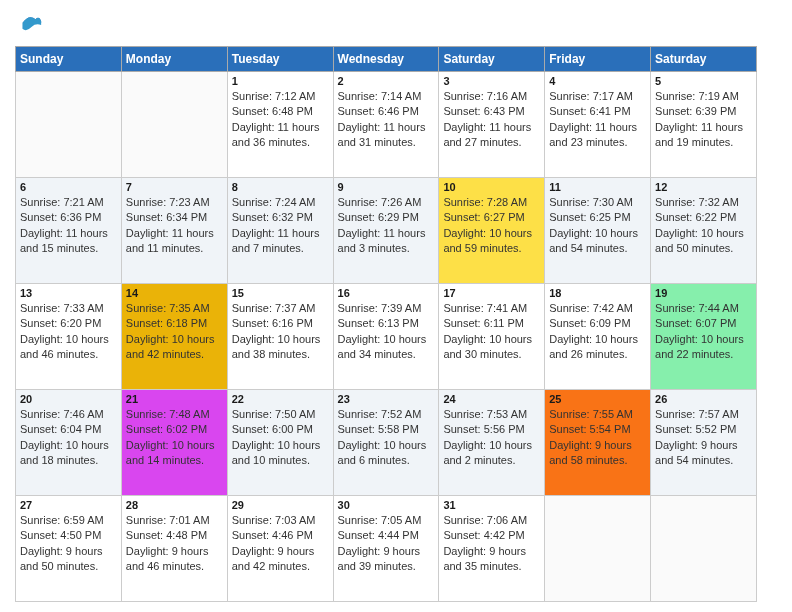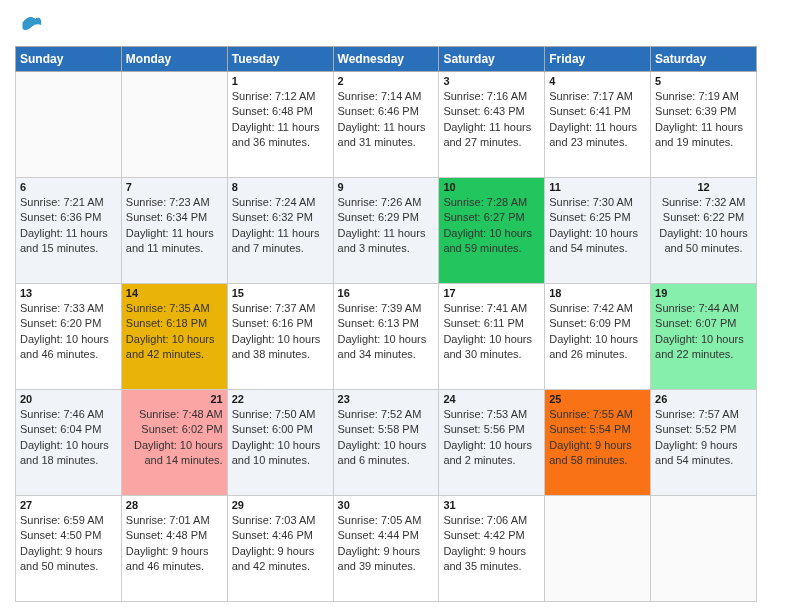--- a/index.html
+++ b/index.html
@@ -161,29 +161,29 @@
             <div class="cell-text">Sunrise: 7:23 AM<br>Sunset: 6:34 PM<br>Daylight: 11 hours and 11 minutes.</div>
           </td>
           <td style="background: rgb(240, 244, 248);">
             <span class="day-num">8</span>
             <div class="cell-text">Sunrise: 7:24 AM<br>Sunset: 6:32 PM<br>Daylight: 11 hours and 7 minutes.</div>
           </td>
           <td style="background: rgb(240, 244, 248);">
             <span class="day-num">9</span>
             <div class="cell-text">Sunrise: 7:26 AM<br>Sunset: 6:29 PM<br>Daylight: 11 hours and 3 minutes.</div>
           </td>
-          <td style="background: #22c55e;">
+          <td style="background: #fde047;">
             <span class="day-num">10</span>
             <div class="cell-text">Sunrise: 7:28 AM<br>Sunset: 6:27 PM<br>Daylight: 10 hours and 59 minutes.</div>
           </td>
           <td style="background: rgb(240, 244, 248); margin-left: 37px;">
             <span class="day-num">11</span>
             <div class="cell-text">Sunrise: 7:30 AM<br>Sunset: 6:25 PM<br>Daylight: 10 hours and 54 minutes.</div>
           </td>
-          <td style="background: rgb(240, 244, 248); text-align: center;">
+          <td style="background: rgb(240, 244, 248);">
             <span class="day-num">12</span>
             <div class="cell-text">Sunrise: 7:32 AM<br>Sunset: 6:22 PM<br>Daylight: 10 hours and 50 minutes.</div>
           </td>
         </tr>
         <tr>
           <td style="background: rgb(255, 255, 255);">
             <span class="day-num">13</span>
             <div class="cell-text">Sunrise: 7:33 AM<br>Sunset: 6:20 PM<br>Daylight: 10 hours and 46 minutes.</div>
           </td>
           <td style="background: #eab308;">
@@ -209,21 +209,21 @@
           <td style="background: #86efac;">
             <span class="day-num">19</span>
             <div class="cell-text">Sunrise: 7:44 AM<br>Sunset: 6:07 PM<br>Daylight: 10 hours and 22 minutes.</div>
           </td>
         </tr>
         <tr>
           <td style="background: rgb(240, 244, 248);">
             <span class="day-num">20</span>
             <div class="cell-text">Sunrise: 7:46 AM<br>Sunset: 6:04 PM<br>Daylight: 10 hours and 18 minutes.</div>
           </td>
-          <td style="background: #fca5a5; text-align: right;">
+          <td style="background: #d946ef;">
             <span class="day-num">21</span>
             <div class="cell-text">Sunrise: 7:48 AM<br>Sunset: 6:02 PM<br>Daylight: 10 hours and 14 minutes.</div>
           </td>
           <td style="background: rgb(240, 244, 248);">
             <span class="day-num">22</span>
             <div class="cell-text">Sunrise: 7:50 AM<br>Sunset: 6:00 PM<br>Daylight: 10 hours and 10 minutes.</div>
           </td>
           <td style="background: rgb(240, 244, 248);">
             <span class="day-num">23</span>
             <div class="cell-text">Sunrise: 7:52 AM<br>Sunset: 5:58 PM<br>Daylight: 10 hours and 6 minutes.</div>

